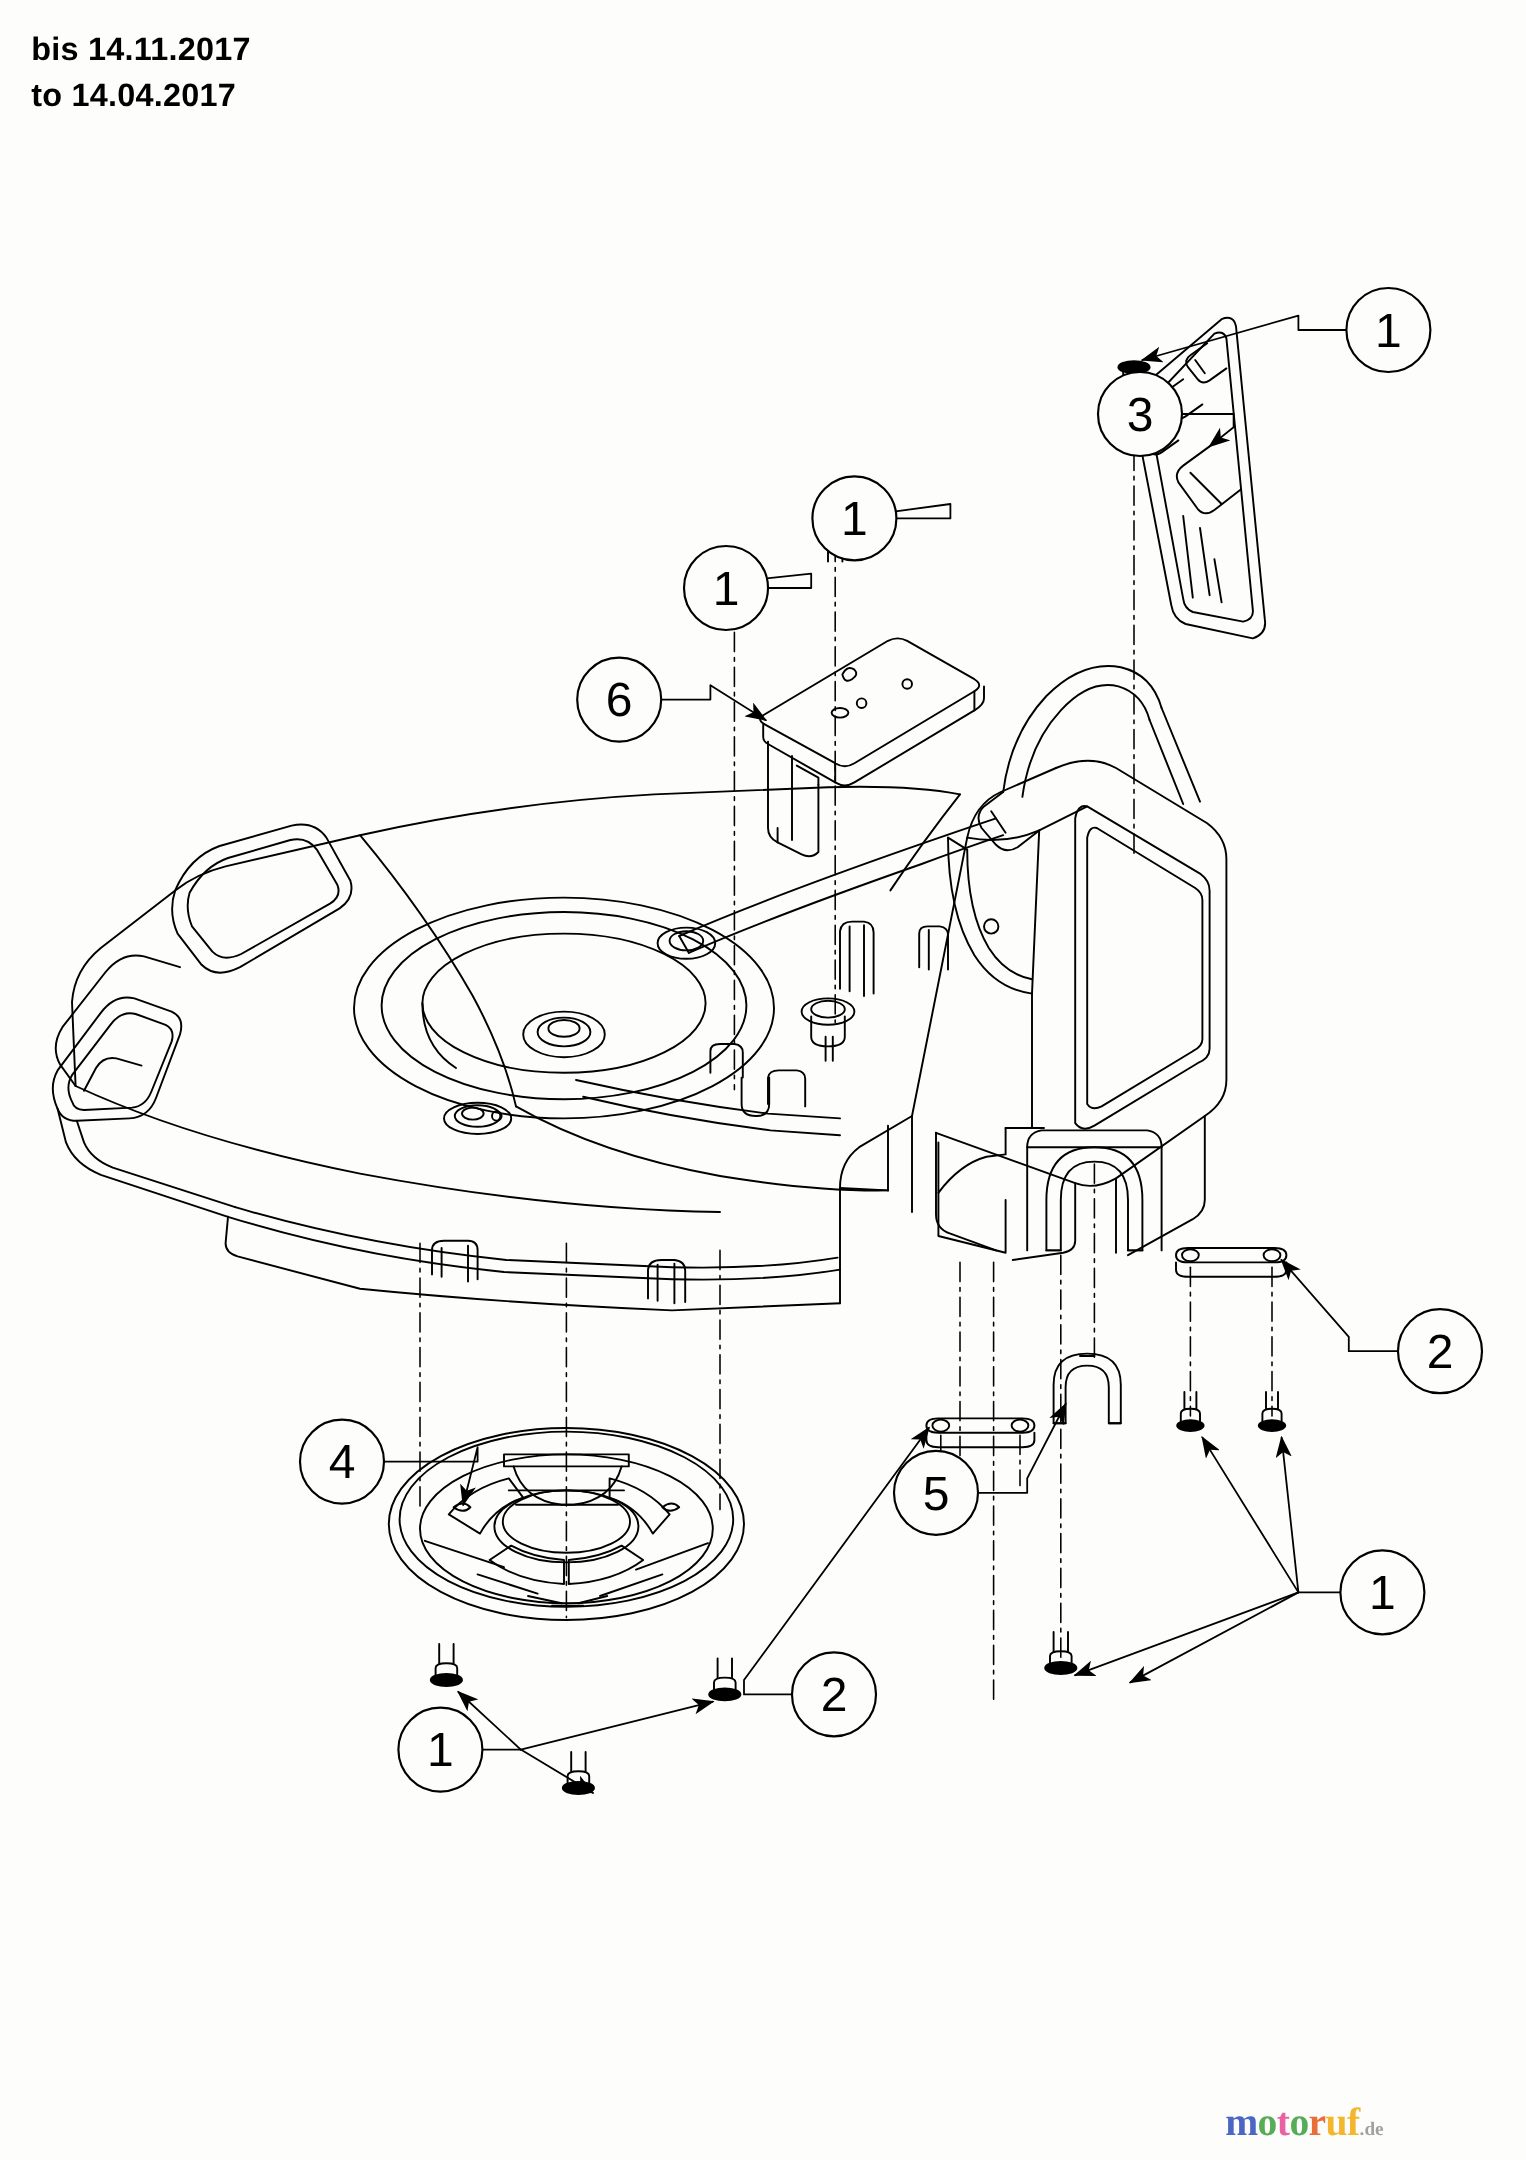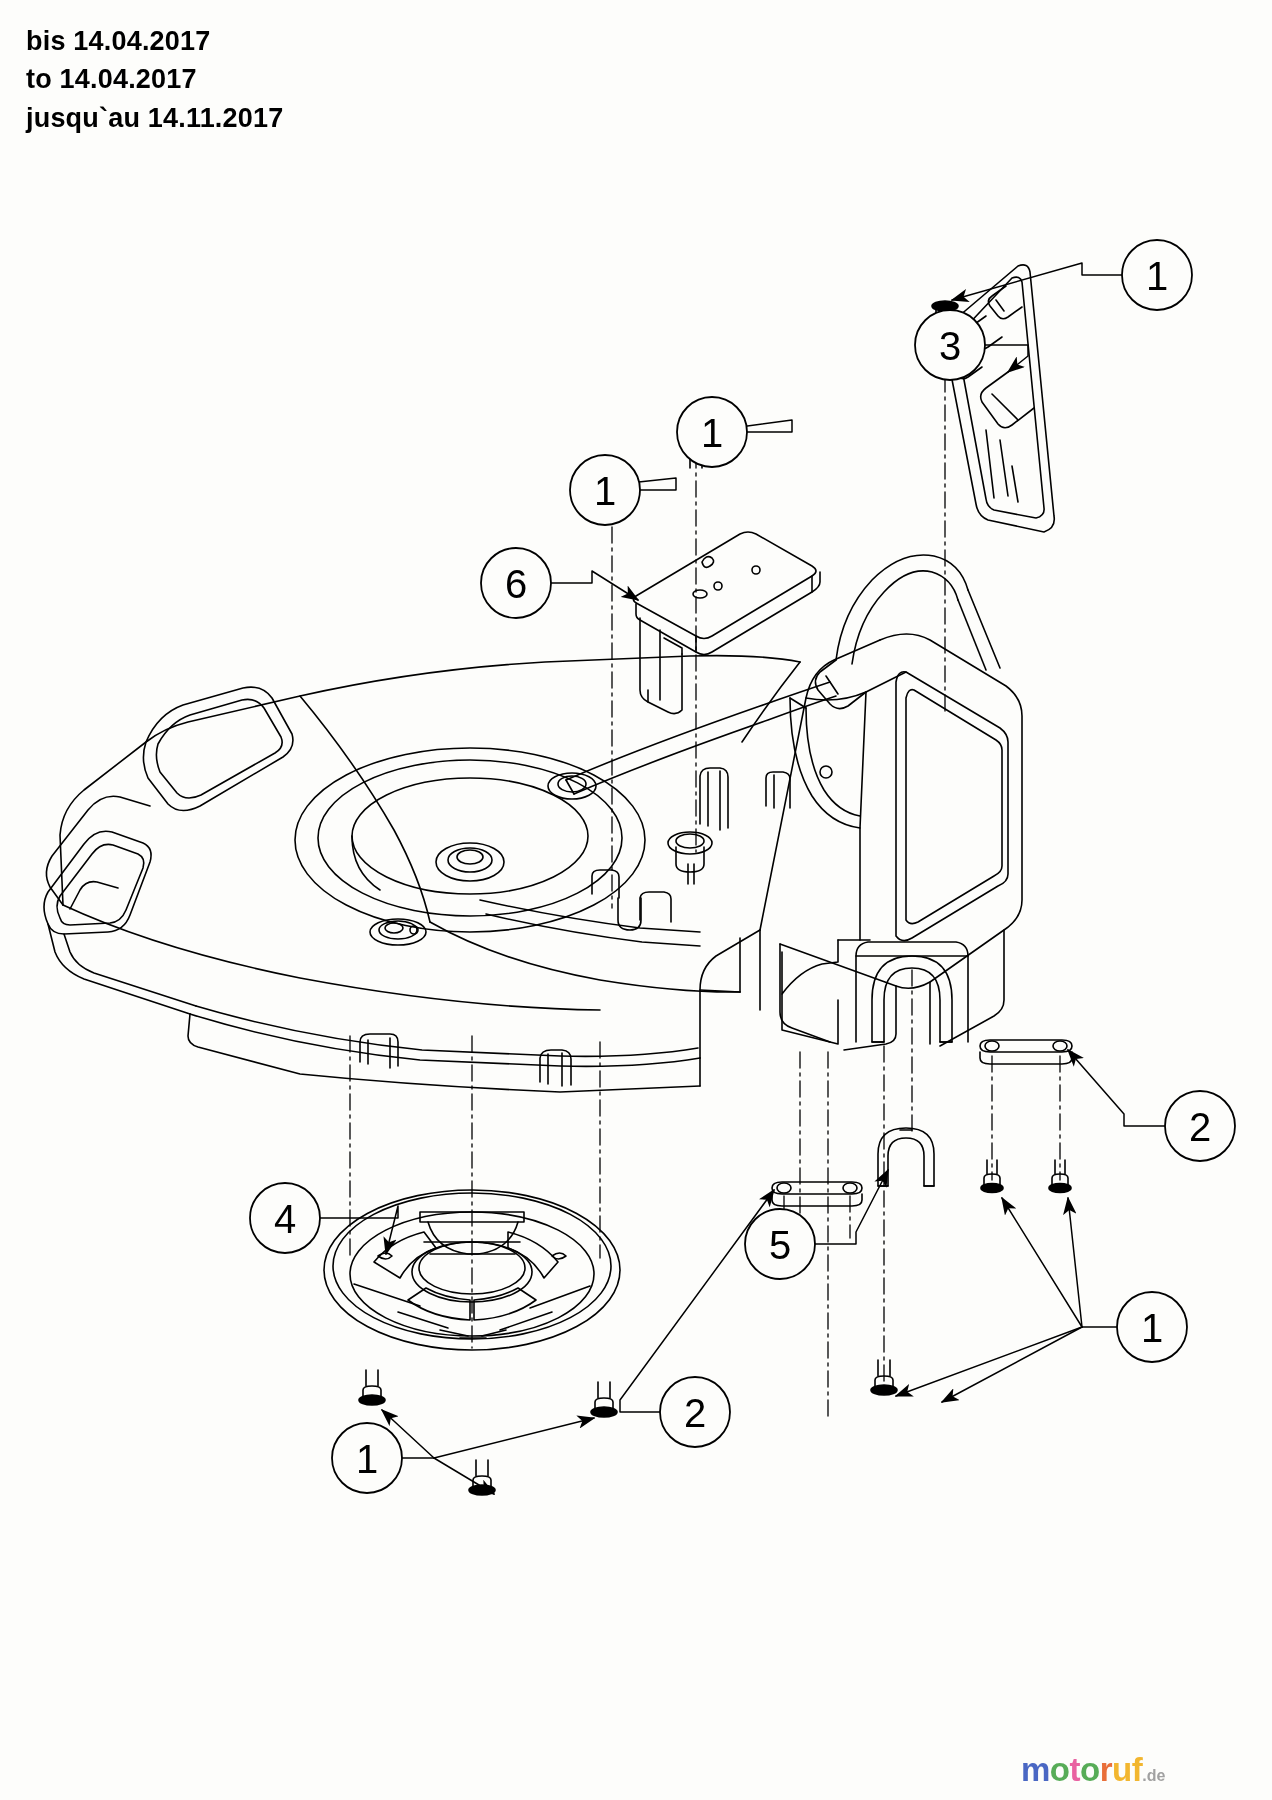--- a/index.html
+++ b/index.html
@@ -52,43 +52,42 @@
     bottom: 20px;
     font-size: 40px;
     font-weight: 700;
     letter-spacing: 0.5px;
     white-space: nowrap;
   }
   #watermark {
     position: absolute;
     left: 1021px;
     top: 1751px;
-    font-family: Liberation Sans, sans-serif;
+    font-family: Liberation Serif, serif;
     font-size: 33px;
     font-weight: 700;
     letter-spacing: -0.5px;
     white-space: nowrap;
     opacity: 0.92;
   }
   #watermark span { display: inline; }
   #watermark .wm-suffix {
     font-size: 16px;
     color: #9a9a9a;
     letter-spacing: 0px;
   }
 </style>
 </head>
 <body>
 
 <div id="page">
 
   <div id="validity-block">
-    <div class="vline">bis 14.04.2017</div>
+    <div class="vline">bis 14.11.2017</div>
     <div class="vline">to 14.04.2017</div>
-    <div class="vline">jusqu`au 14.11.2017</div>
   </div>
 
   <svg id="drawing" viewBox="0 0 1272 1800">
     <defs>
       <marker id="arrowhead" markerWidth="12" markerHeight="9" refX="11" refY="4.5" orient="auto">
         <path d="M0,0 L12,4.5 L0,9 L3,4.5 Z" fill="#000"></path>
       </marker>
     </defs>
 
     <g fill="none" stroke="#000" stroke-width="1.6" stroke-linecap="round" stroke-linejoin="round">

